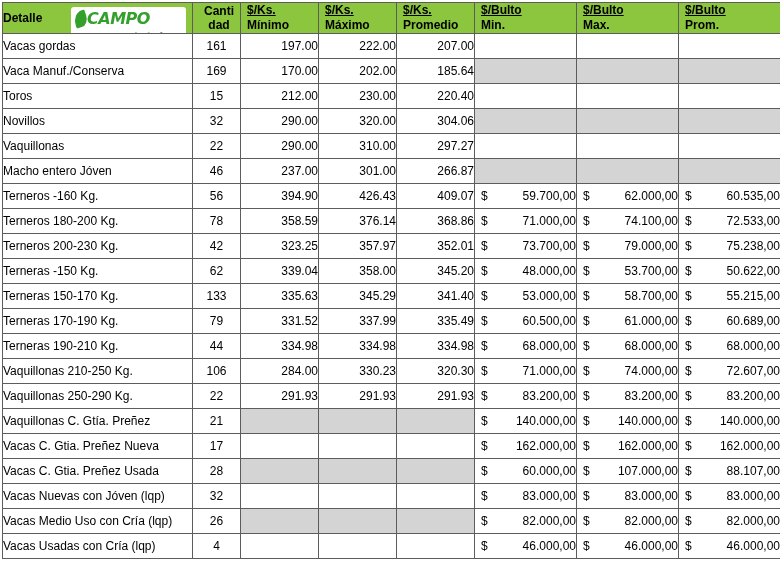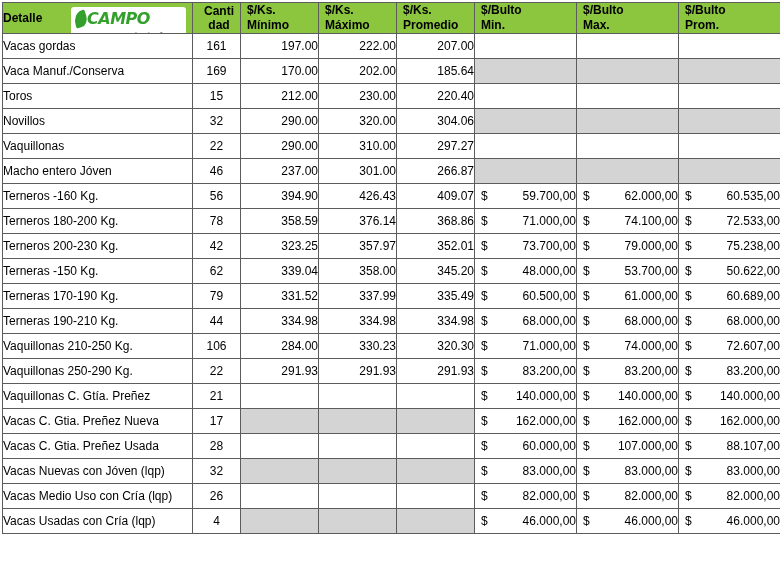--- a/index.html
+++ b/index.html
@@ -51,20 +51,21 @@
     display: block;
     line-height: 14px;
     text-align: center;
     padding-left: 5px;
   }
   th.h-two .l1 {
     display: block;
     text-align: left;
     padding-left: 6px;
     line-height: 15px;
+    text-decoration: underline;
   }
   th.h-two .l2 {
     display: block;
     text-align: left;
     padding-left: 6px;
     line-height: 15px;
   }
   
   .logo-wrap {
     position: absolute;
@@ -299,20 +300,30 @@
           <td class="c-detalle">Terneras -150 Kg.</td>
           <td class="c-cant">62</td>
           <td class="c-num">339.04</td>
           <td class="c-num">358.00</td>
           <td class="c-num">345.20</td>
           <td class="c-money"><span class="sym">$</span><span>48.000,00</span></td>
           <td class="c-money"><span class="sym">$</span><span>53.700,00</span></td>
           <td class="c-money"><span class="sym">$</span><span>50.622,00</span></td>
         </tr>
         <tr>
+          <td class="c-detalle">Terneras 150-170 Kg.</td>
+          <td class="c-cant">133</td>
+          <td class="c-num">335.63</td>
+          <td class="c-num">345.29</td>
+          <td class="c-num">341.40</td>
+          <td class="c-money"><span class="sym">$</span><span>53.000,00</span></td>
+          <td class="c-money"><span class="sym">$</span><span>58.700,00</span></td>
+          <td class="c-money"><span class="sym">$</span><span>55.215,00</span></td>
+        </tr>
+        <tr>
           <td class="c-detalle">Terneras 170-190 Kg.</td>
           <td class="c-cant">79</td>
           <td class="c-num">331.52</td>
           <td class="c-num">337.99</td>
           <td class="c-num">335.49</td>
           <td class="c-money"><span class="sym">$</span><span>60.500,00</span></td>
           <td class="c-money"><span class="sym">$</span><span>61.000,00</span></td>
           <td class="c-money"><span class="sym">$</span><span>60.689,00</span></td>
         </tr>
         <tr>

